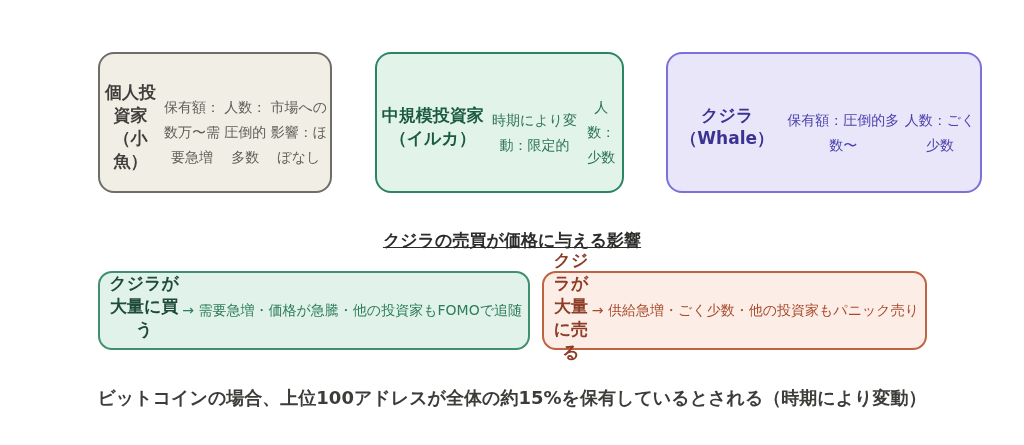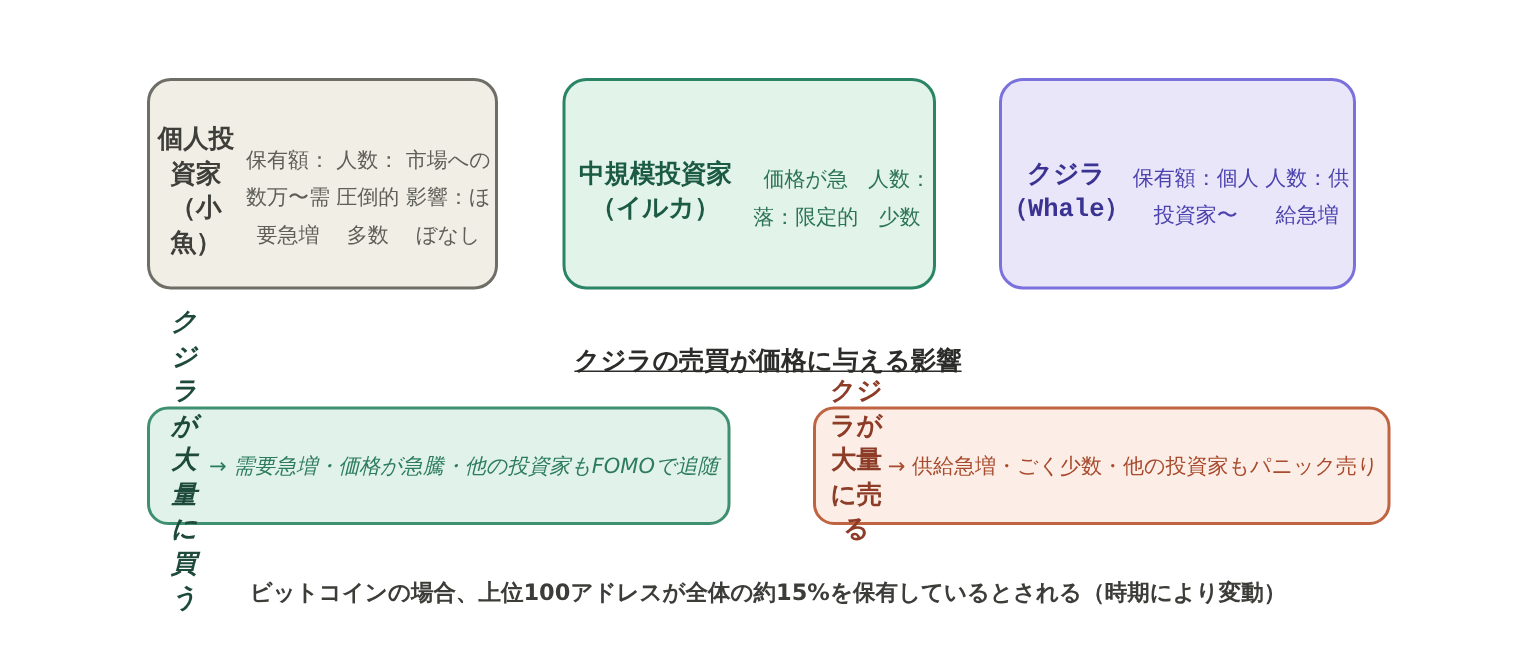--- a/index.html
+++ b/index.html
@@ -66,52 +66,52 @@
     color: var(--text);
     font-size: 14px;
     white-space: nowrap;
   }
   .footnote {
     position: absolute;
     top: 386px;
     left: 0;
     width: 100%;
     text-align: center;
-    font-size: 15px;
+    font-size: 18px;
     font-weight: bold;
     color: #3c3c39;
   }
 </style>
 </head>
 <body>
 
 <div class="canvas">
 
   <div class="card top-card" style="left: 98px; width: 234px; --bg: #f1eee5; --border: #6f6e66; --title: #3e3e3b; --text: #5f5f59;">
     <div class="card-title">個人投資家（小魚）</div>
     <div class="card-line">保有額：数万〜需要急増</div>
     <div class="card-line">人数：圧倒的多数</div>
     <div class="card-line">市場への影響：ほぼなし</div>
   </div>
 
   <div class="card top-card" style="left: 375px; width: 249px; --bg: #e2f3ea; --border: #2a8565; --title: #1b5a43; --text: #2c7456;">
     <div class="card-title">中規模投資家（イルカ）</div>
-    <div class="card-line">価格が急落：限定的</div>
+    <div class="card-line">時期により変動：限定的</div>
     <div class="card-line">人数：少数</div>
   </div>
 
-  <div class="card top-card" style="left: 666px; width: 238px; font-family: Liberation Mono, monospace; --bg: #e9e6fa; --border: #7a71dd; --title: #3b3391; --text: #4b42ae;">
+  <div class="card top-card" style="left: 666px; width: 316px; --bg: #e9e6fa; --border: #7a71dd; --title: #3b3391; --text: #4b42ae;">
     <div class="card-title">クジラ（Whale）</div>
-    <div class="card-line">保有額：個人投資家〜</div>
-    <div class="card-line">人数：供給急増</div>
+    <div class="card-line">保有額：圧倒的多数〜</div>
+    <div class="card-line">人数：ごく少数</div>
   </div>
 
   <div class="section-heading">クジラの売買が価格に与える影響</div>
 
-  <div class="card effect-card" style="left: 98px; width: 389px; font-style: italic; --bg: #e0f2e9; --border: #3f9070; --title: #1d4a3b; --text: #2d7c5c;">
+  <div class="card effect-card" style="left: 98px; width: 432px; --bg: #e0f2e9; --border: #3f9070; --title: #1d4a3b; --text: #2d7c5c;">
     <div class="card-title">クジラが大量に買う</div>
     <div class="card-body">→ 需要急増・価格が急騰・他の投資家もFOMOで追随</div>
   </div>
 
   <div class="card effect-card" style="left: 542px; width: 385px; --bg: #fceee6; --border: #bf6340; --title: #8c3c27; --text: #a84a2d;">
     <div class="card-title">クジラが大量に売る</div>
     <div class="card-body">→ 供給急増・ごく少数・他の投資家もパニック売り</div>
   </div>
 
   <div class="footnote">ビットコインの場合、上位100アドレスが全体の約15%を保有しているとされる（時期により変動）</div>

